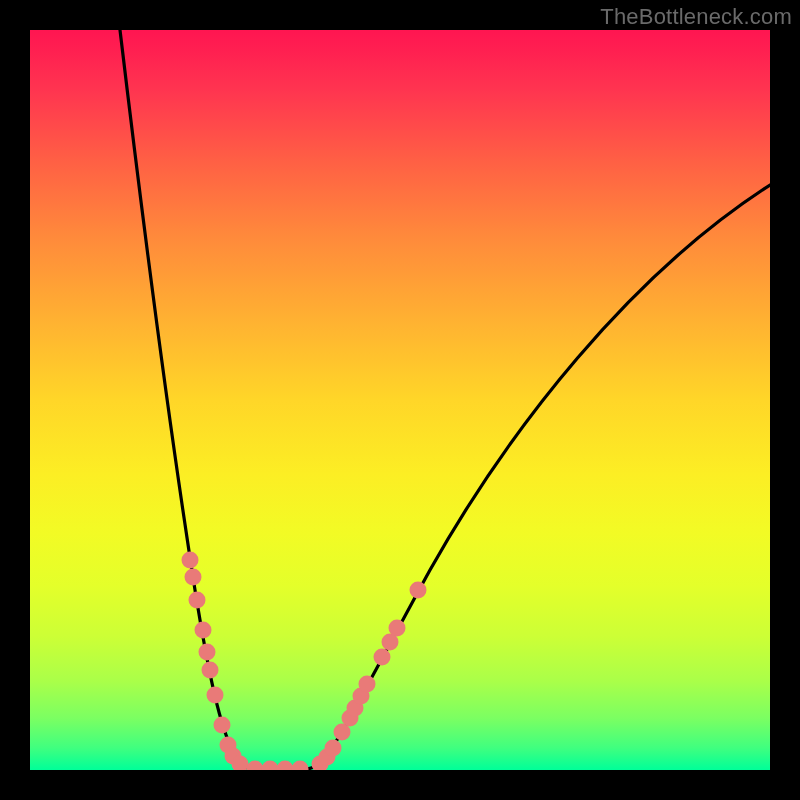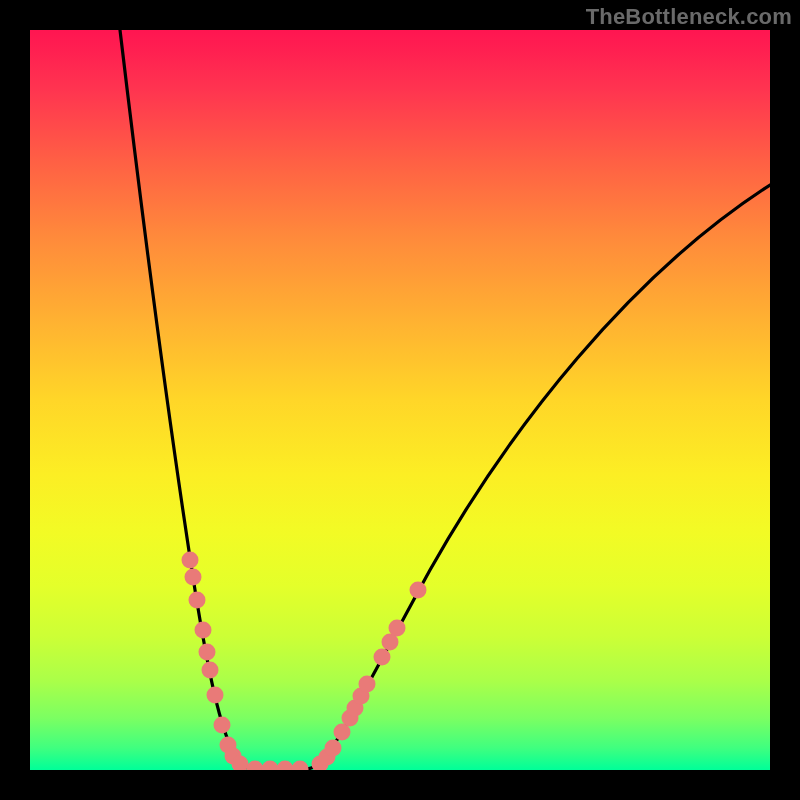--- a/index.html
+++ b/index.html
@@ -38,21 +38,21 @@
       #40ff7f 97%,
       #00ff99 100%
     );
   }
   .watermark {
     position: absolute;
     top: 4px;
     right: 8px;
     font-family: Arial, Helvetica, sans-serif;
     font-size: 22px;
-    font-weight: 700;
+    font-weight: 400;
     color: #6a6a6a;
     letter-spacing: 0.2px;
     user-select: none;
   }
   svg.curves {
     position: absolute;
     left: 0;
     top: 0;
     width: 740px;
     height: 740px;

